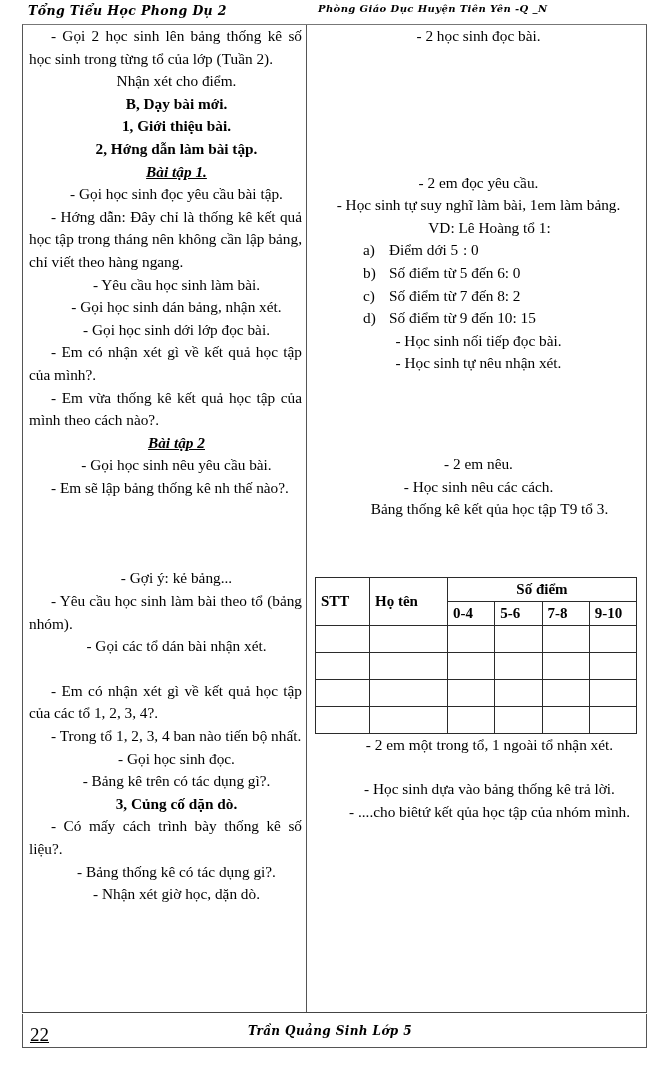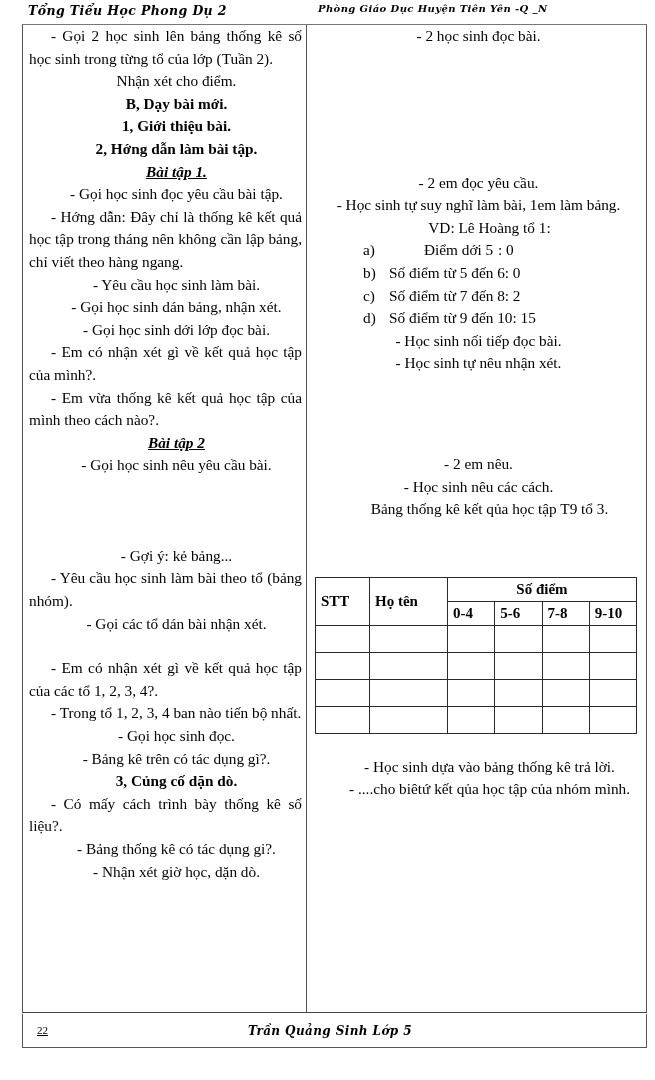--- a/index.html
+++ b/index.html
@@ -117,21 +117,21 @@
   ul.alpha li {
     display: flex;
     align-items: baseline;
     line-height: 22.6px;
   }
   ul.alpha li .mk {
     width: 26px;
     flex: 0 0 26px;
   }
   ul.alpha li .tx { flex: 1 1 auto; }
-  .pad-score { display: inline-block; min-width: 74px; margin-left: 35px; }
+  .pad-score { display: inline-block; min-width: 74px; }
 
   
   table.stat {
     border-collapse: collapse;
     width: 322px;
     margin: 0;
     table-layout: fixed;
   }
   table.stat td, table.stat th {
     border: 1px solid #2b2b2b;
@@ -164,23 +164,23 @@
     left: 22px;
     top: 1014px;
     width: 625px;
     height: 34px;
     border-left: 1.5px solid #555;
     border-right: 1.5px solid #555;
     border-bottom: 1.5px solid #555;
   }
   .pg-num {
     position: absolute;
-    left: 14px;
+    left: 7px;
     top: 10px;
-    font-size: 11px;
+    font-size: 19px;
     text-decoration: underline;
   }
   .foot-sig {
     position: absolute;
     left: 225px;
     top: 10px;
     font-family: "DejaVu Serif", "Liberation Serif", serif;
     font-style: italic;
     font-weight: bold;
     font-size: 12px;
@@ -211,20 +211,21 @@
       <p class="nj"><span class="bi-u">Bài tập 1.</span></p>
       <p class="nj">- Gọi học sinh đọc yêu cầu bài tập.</p>
       <p class="t">- Hớng dẫn: Đây chỉ là thống kê kết quả học tập trong tháng nên không cần lập bảng, chỉ viết theo hàng ngang.</p>
       <p class="nj">- Yêu cầu học sinh làm bài.</p>
       <p class="nj">- Gọi học sinh dán bảng, nhận xét.</p>
       <p class="nj">- Gọi học sinh dới lớp đọc bài.</p>
       <p class="t">- Em có nhận xét gì về kết quả học tập của  mình?.</p>
       <p class="t">- Em vừa thống kê kết quả học tập của mình theo cách nào?.</p>
       <p class="nj"><span class="bi-u">Bài tập 2</span></p>
       <p class="nj">- Gọi học sinh nêu yêu cầu bài.</p>
+      <p class="t">- Em sẽ lập bảng thống kê nh thế nào?.</p>
       <div class="gap-xl"></div>
       <p class="nj">- Gợi ý: kẻ bảng...</p>
       <p class="t">- Yêu cầu học sinh làm bài theo tổ (bảng nhóm).</p>
       <p class="nj">- Gọi các tổ dán bài nhận xét.</p>
       <div class="gap-m"></div>
       <p class="t">- Em có nhận xét gì về kết quả học tập của các tổ 1, 2, 3, 4?.</p>
       <p class="t">- Trong tổ 1, 2, 3, 4 ban nào tiến bộ nhất.</p>
       <p class="nj">- Gọi học sinh đọc.</p>
       <p class="nj">- Bảng kê trên có tác dụng gì?.</p>
       <p class="nj bold">3, Củng cố dặn dò.</p>
@@ -316,20 +317,21 @@
             <td></td>
             <td></td>
             <td></td>
             <td></td>
             <td></td>
             <td></td>
           </tr>
         </tbody>
       </table>
 
+      <p class="nj">- 2 em một trong tổ, 1 ngoài tổ nhận xét.</p>
       <div class="gap-m"></div>
       <p class="nj">- Học sinh dựa vào bảng thống kê trả lời.</p>
       <p class="nj">- ....cho biêtứ kết qủa học tập của nhóm mình.</p>
     </div>
 
   </div>
 
   <div class="foot-rule"></div>
   <div class="doc-footer">
     <div class="pg-num">22</div>

